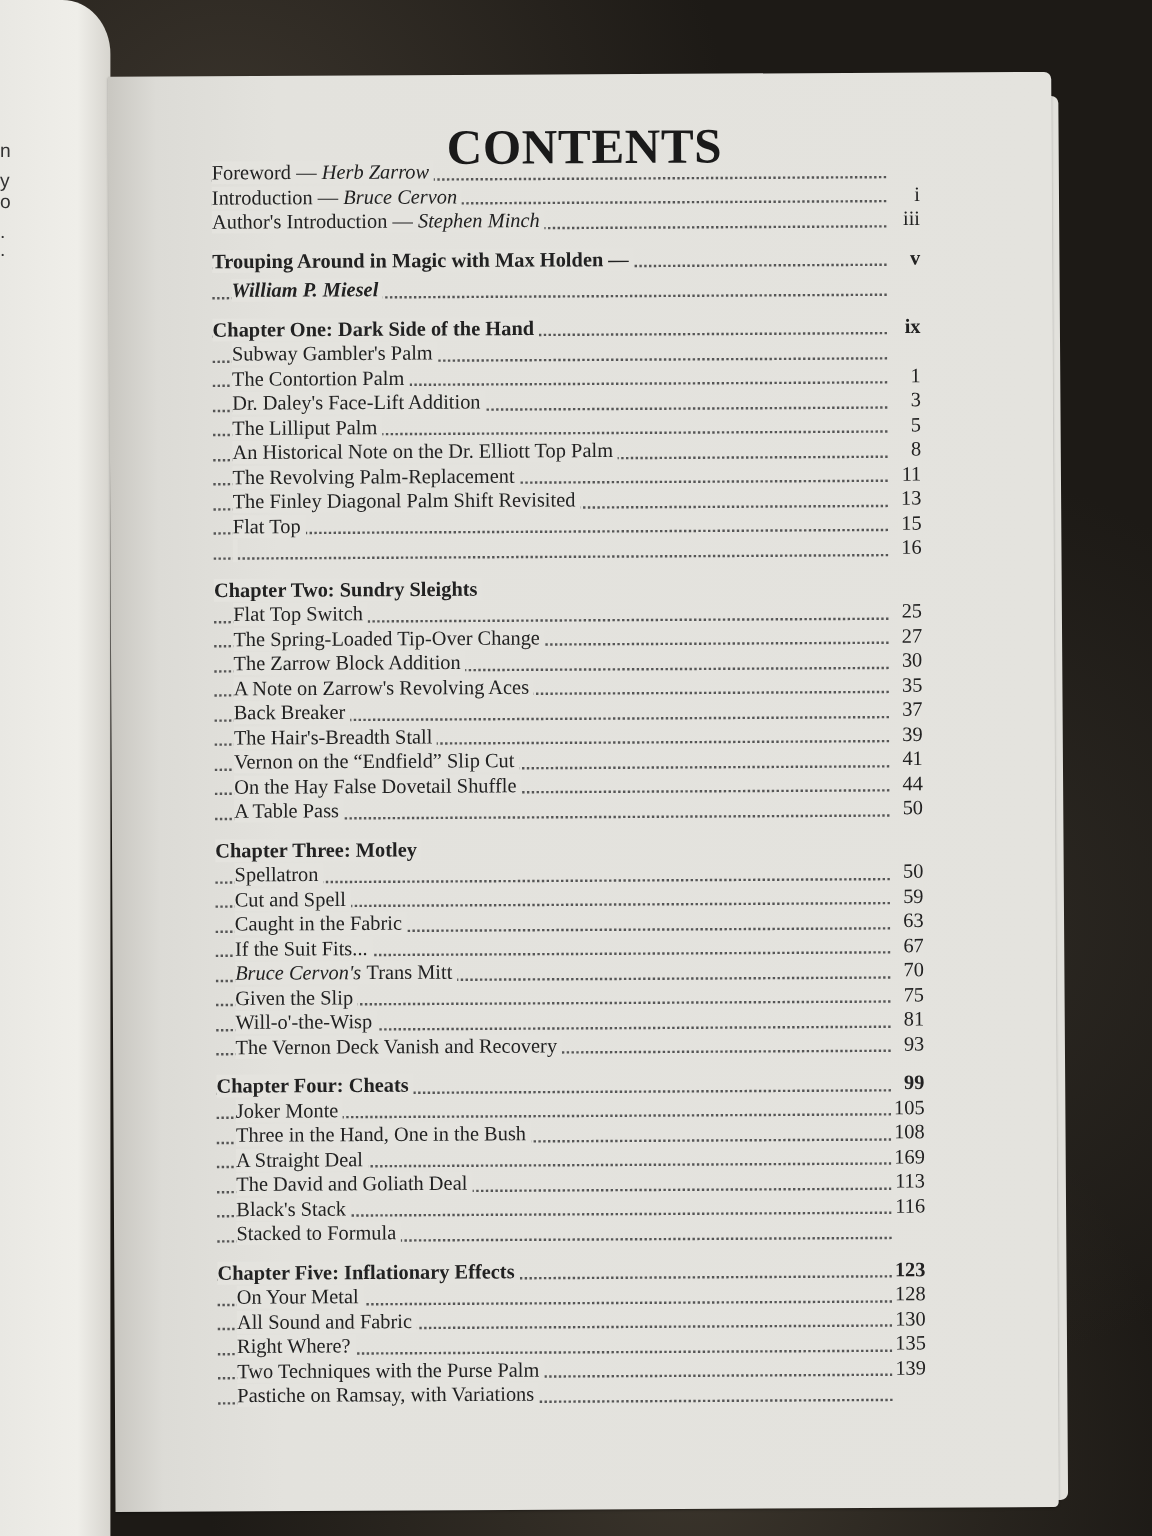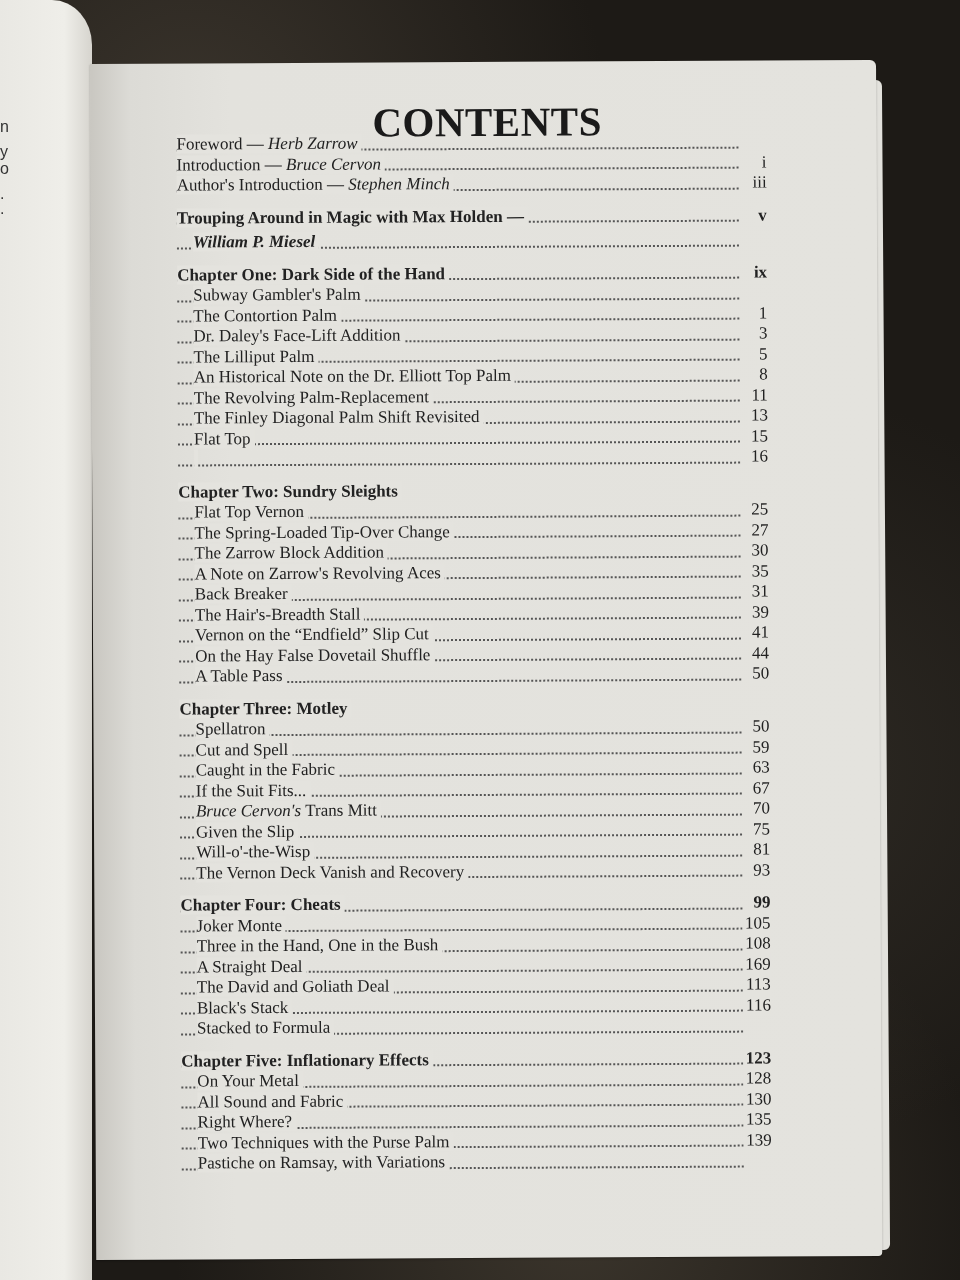--- a/index.html
+++ b/index.html
@@ -85,25 +85,25 @@
       <div class="row sub"><span class="dots"></span><span class="lbl">The Contortion Palm</span><span class="num">1</span></div>
       <div class="row sub"><span class="dots"></span><span class="lbl">Dr. Daley's Face-Lift Addition</span><span class="num">3</span></div>
       <div class="row sub"><span class="dots"></span><span class="lbl">The Lilliput Palm</span><span class="num">5</span></div>
       <div class="row sub"><span class="dots"></span><span class="lbl">An Historical Note on the Dr. Elliott Top Palm</span><span class="num">8</span></div>
       <div class="row sub"><span class="dots"></span><span class="lbl">The Revolving Palm-Replacement</span><span class="num">11</span></div>
       <div class="row sub"><span class="dots"></span><span class="lbl">The Finley Diagonal Palm Shift Revisited</span><span class="num">13</span></div>
       <div class="row sub"><span class="dots"></span><span class="lbl">Flat Top</span><span class="num">15</span></div>
       <div class="row sub"><span class="dots"></span><span class="lbl"></span><span class="num">16</span></div>
       <div class="gap"></div>
       <div class="row head"><span class="lbl">Chapter Two: Sundry Sleights</span></div>
-      <div class="row sub"><span class="dots"></span><span class="lbl">Flat Top Vernon</span><span class="num">25</span></div>
+      <div class="row sub"><span class="dots"></span><span class="lbl">Flat Top Switch</span><span class="num">25</span></div>
       <div class="row sub"><span class="dots"></span><span class="lbl">The Spring-Loaded Tip-Over Change</span><span class="num">27</span></div>
       <div class="row sub"><span class="dots"></span><span class="lbl">The Zarrow Block Addition</span><span class="num">30</span></div>
       <div class="row sub"><span class="dots"></span><span class="lbl">A Note on Zarrow's Revolving Aces</span><span class="num">35</span></div>
-      <div class="row sub"><span class="dots"></span><span class="lbl">Back Breaker</span><span class="num">31</span></div>
+      <div class="row sub"><span class="dots"></span><span class="lbl">Back Breaker</span><span class="num">37</span></div>
       <div class="row sub"><span class="dots"></span><span class="lbl">The Hair's-Breadth Stall</span><span class="num">39</span></div>
       <div class="row sub"><span class="dots"></span><span class="lbl">Vernon on the “Endfield” Slip Cut</span><span class="num">41</span></div>
       <div class="row sub"><span class="dots"></span><span class="lbl">On the Hay False Dovetail Shuffle</span><span class="num">44</span></div>
       <div class="row sub"><span class="dots"></span><span class="lbl">A Table Pass</span><span class="num">50</span></div>
       <div class="gap"></div>
       <div class="row head"><span class="lbl">Chapter Three: Motley</span></div>
       <div class="row sub"><span class="dots"></span><span class="lbl">Spellatron</span><span class="num">50</span></div>
       <div class="row sub"><span class="dots"></span><span class="lbl">Cut and Spell</span><span class="num">59</span></div>
       <div class="row sub"><span class="dots"></span><span class="lbl">Caught in the Fabric</span><span class="num">63</span></div>
       <div class="row sub"><span class="dots"></span><span class="lbl">If the Suit Fits...</span><span class="num">67</span></div>

